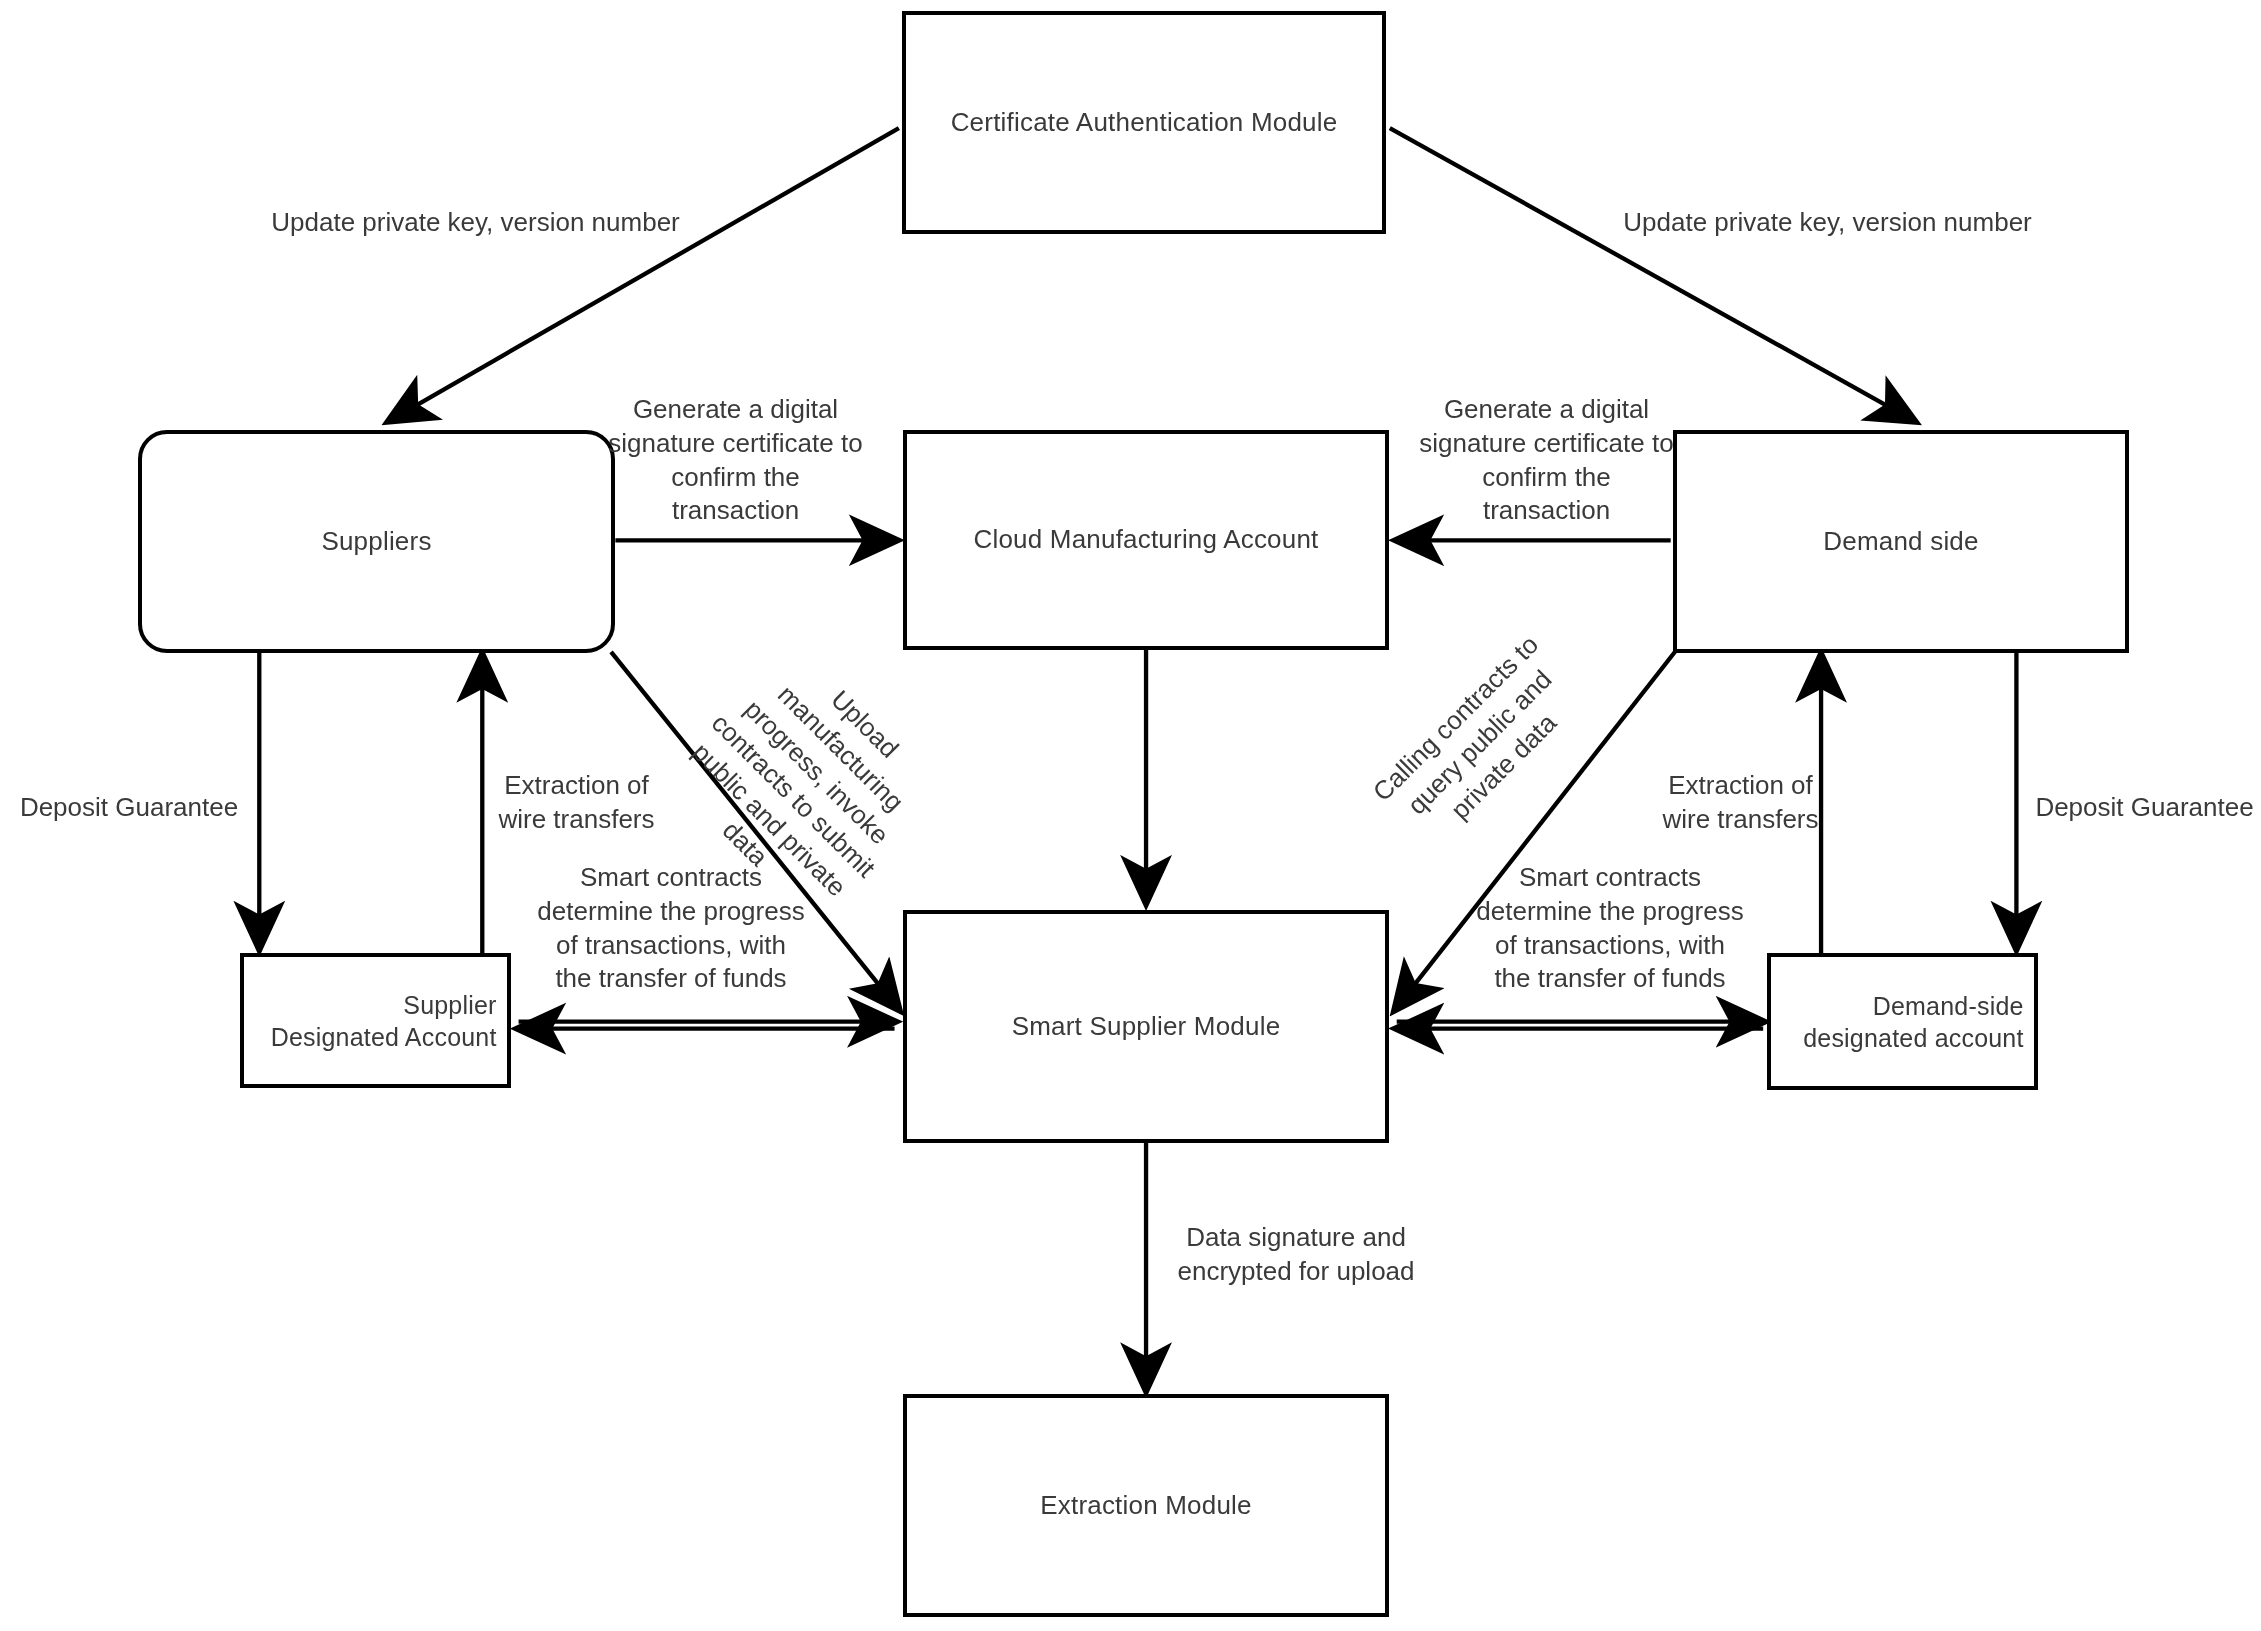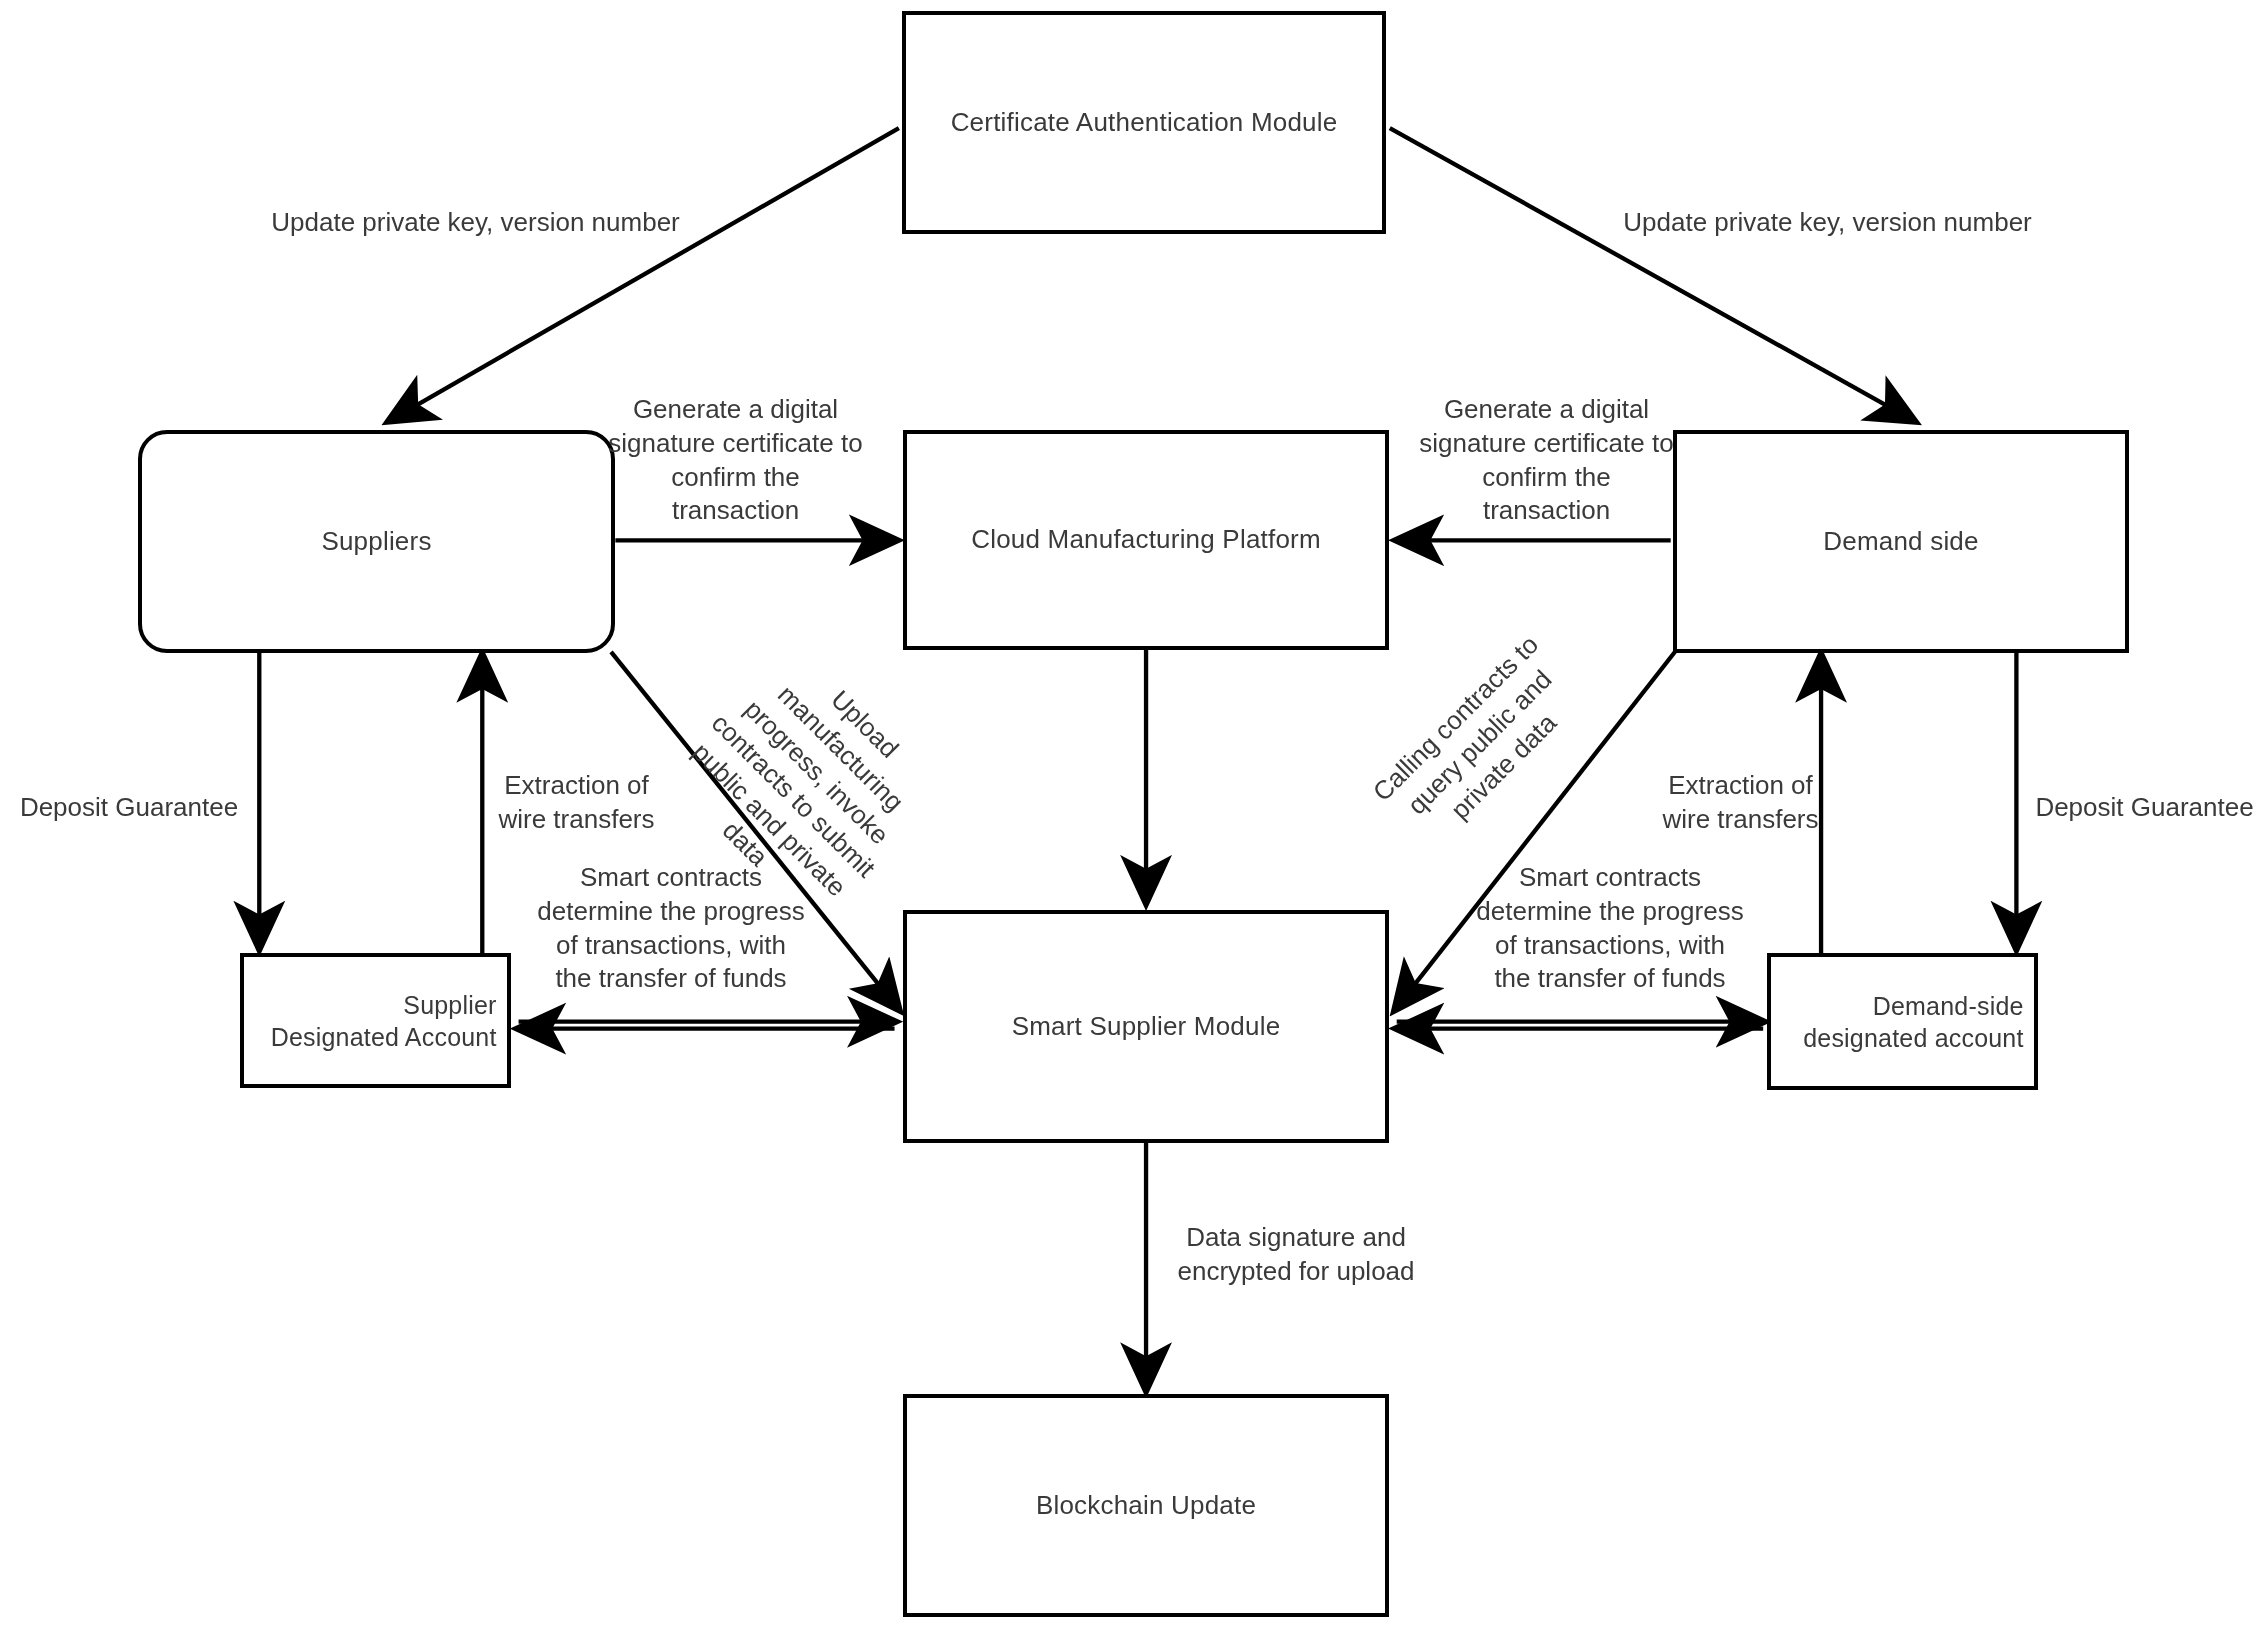--- a/index.html
+++ b/index.html
@@ -101,41 +101,41 @@
 
   <div class="node" style="left:902px; top:11.2px; width:484px; height:223px;">
     <span>Certificate Authentication Module</span>
   </div>
 
   <div class="node" style="left:138px; top:430px; width:477px; height:223px;border-radius:29px;">
     <span>Suppliers</span>
   </div>
 
   <div class="node" style="left:903px; top:430px; width:486px; height:220px;">
-    <span>Cloud Manufacturing Platform</span>
+    <span>Cloud Manufacturing Account</span>
   </div>
 
   <div class="node" style="left:1673px; top:430px; width:456px; height:223px;">
     <span>Demand side</span>
   </div>
 
   <div class="node" style="left:240px; top:953px; width:271px; height:135px; font-size:25px;padding-left:16px;">
     <span>Supplier Designated Account</span>
   </div>
 
   <div class="node" style="left:903px; top:910px; width:486px; height:233px;">
     <span>Smart Supplier Module</span>
   </div>
 
   <div class="node" style="left:1767px; top:953px; width:271px; height:137px; font-size:25px;padding-left:6px;">
     <span>Demand-side designated account</span>
   </div>
 
   <div class="node" style="left:903px; top:1394px; width:486px; height:223px;">
-    <span>Blockchain Update</span>
+    <span>Extraction Module</span>
   </div>
 
   <div class="edge-label" style="left:251px; top:206px; width:449px;">Update private key, version number</div>
 
   <div class="edge-label" style="left:1603px; top:206px; width:449px;">Update private key, version number</div>
 
   <div class="edge-label" style="left:605px; top:393px; width:261px;">Generate a digital signature certificate to confirm the transaction</div>
 
   <div class="edge-label" style="left:1416px; top:393px; width:261px;">Generate a digital signature certificate to confirm the transaction</div>
 

